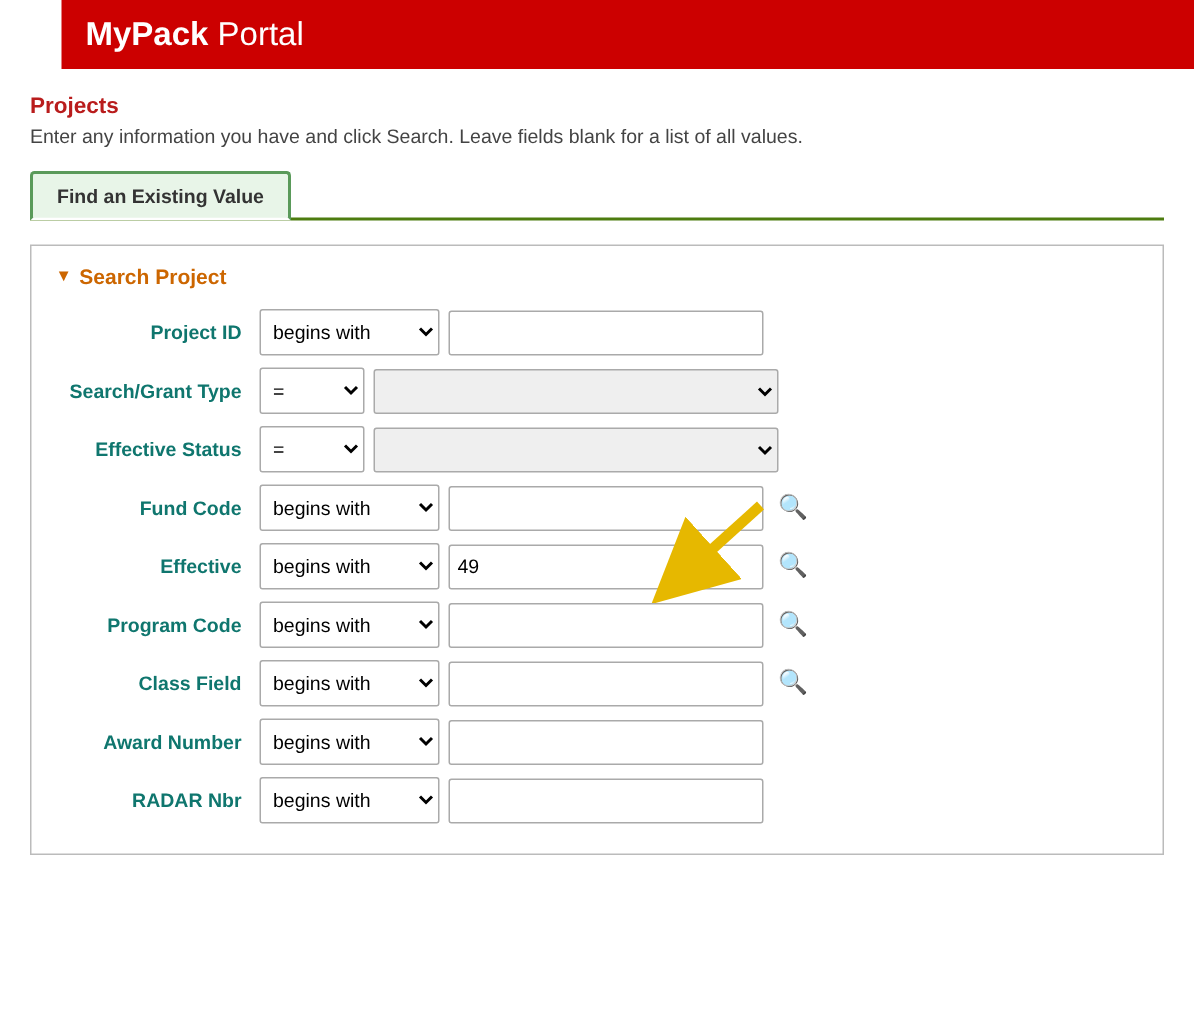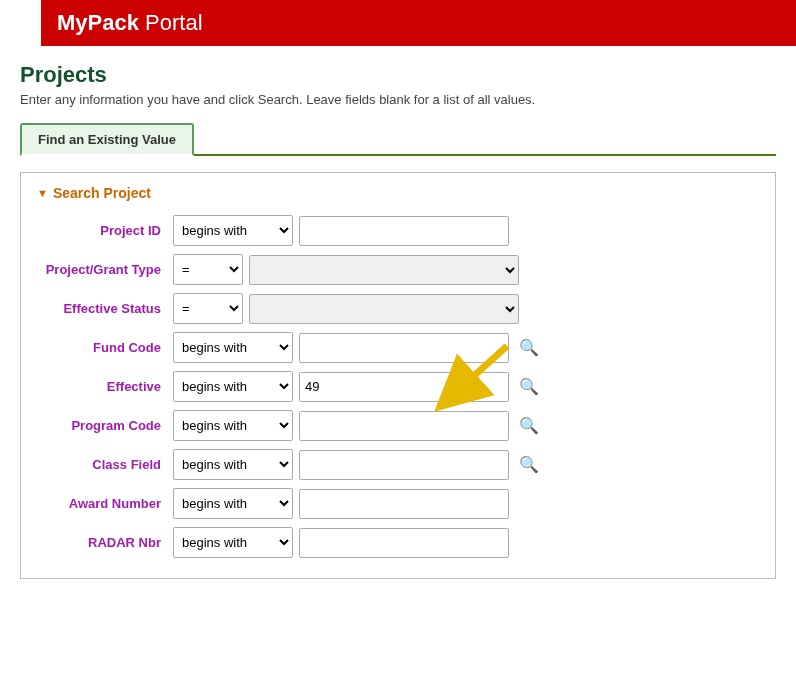--- a/index.html
+++ b/index.html
@@ -17,24 +17,24 @@
       color: #fff;
       font-size: 22px;
       font-weight: normal;
     }
     .header-title strong { font-weight: bold; }
 
     
     .page-content { padding: 16px 20px; }
 
     .page-heading {
-      font-size: 22px;
+      font-size: 15px;
       font-weight: bold;
       margin-bottom: 4px;
-      color: #14532d;
+      color: #b91c1c;
     }
     .page-subtitle {
       font-size: 13px;
       color: #444;
       margin-bottom: 14px;
     }
 
     
     .tab-bar { border-bottom: 2px solid #4d7c0f; margin-bottom: 0; }
     .tab {
@@ -77,21 +77,21 @@
       display: flex;
       align-items: center;
       margin-bottom: 8px;
       gap: 6px;
     }
     .form-label {
       font-weight: bold;
       font-size: 13px;
       text-align: right;
       min-width: 130px;
-      color: #a21caf;
+      color: #0f766e;
       padding-right: 6px;
     }
     .form-select {
       font-size: 13px;
       padding: 3px 4px;
       border: 1px solid #aaa;
       border-radius: 2px;
       background: #fff;
       cursor: pointer;
       height: 31px;
@@ -148,21 +148,21 @@
 
       <div class="form-row">
         <span class="form-label">Project ID</span>
         <select class="form-select form-select-short">
           <option>begins with</option>
         </select>
         <input type="text" class="form-input form-input-text" value="" style="">
       </div>
 
       <div class="form-row">
-        <span class="form-label">Project/Grant Type</span>
+        <span class="form-label">Search/Grant Type</span>
         <select class="form-select form-select-eq">
           <option>=</option>
         </select>
         <select class="form-input form-input-dropdown">
           <option value=""></option>
         </select>
       </div>
 
       <div class="form-row">
         <span class="form-label">Effective Status</span>

